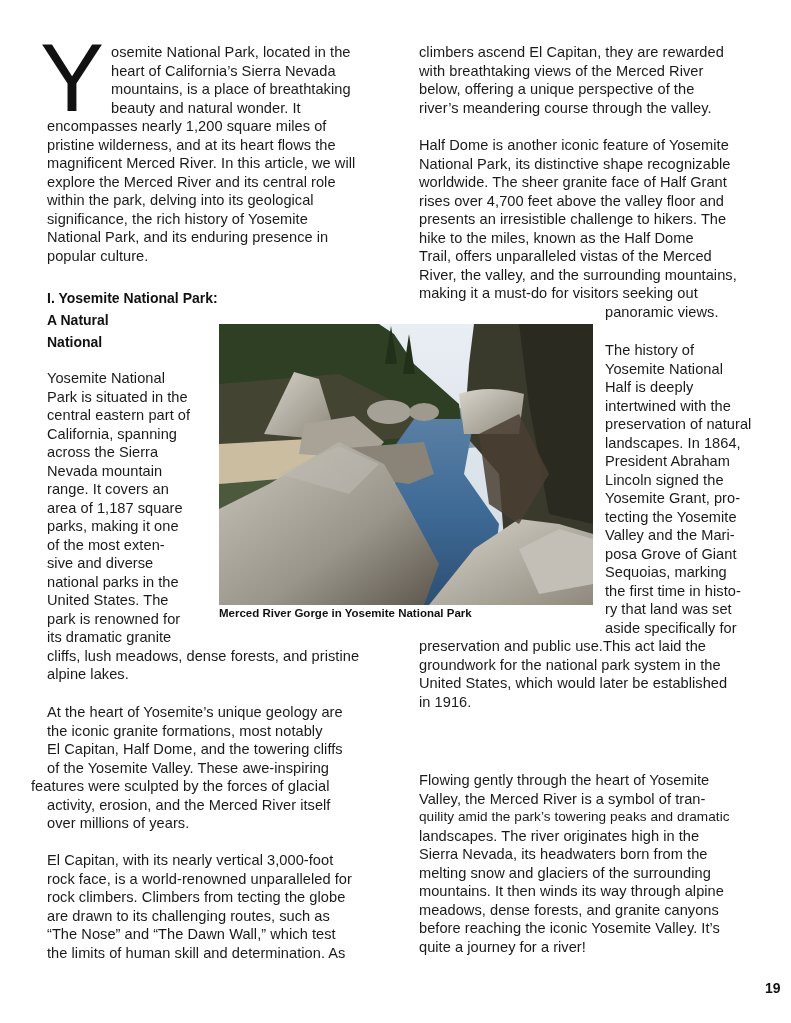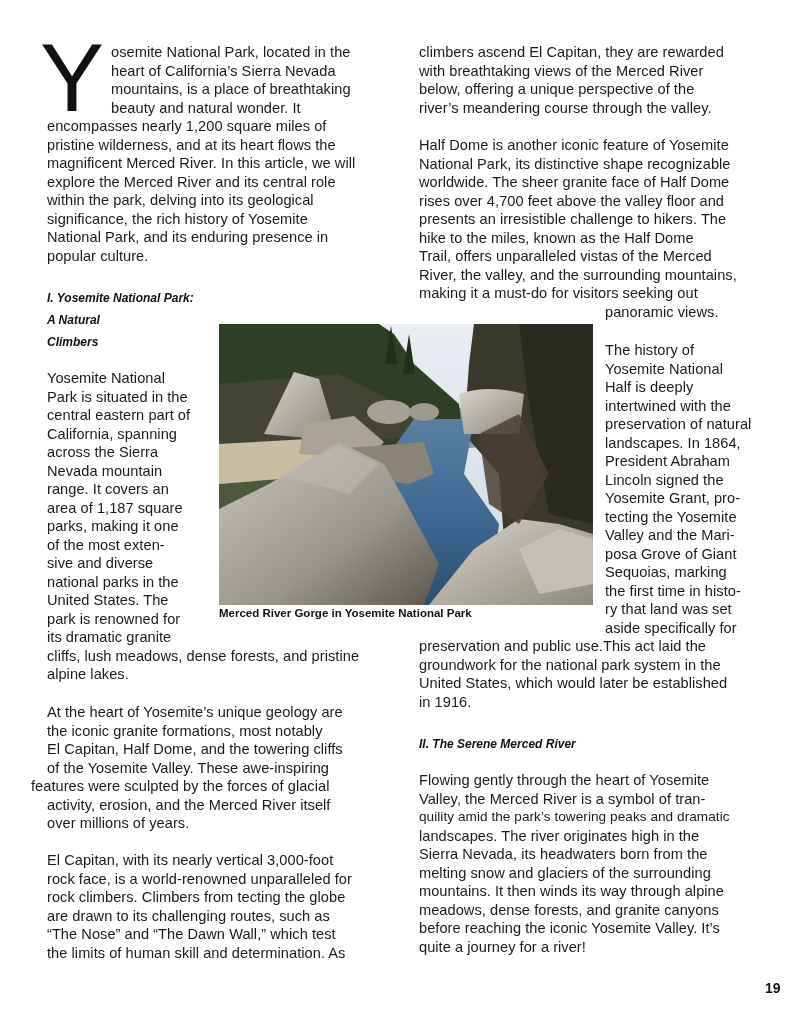--- a/index.html
+++ b/index.html
@@ -2,21 +2,21 @@
 <html><head>
   <meta charset="utf-8">
   <style>
     html, body { margin: 0; padding: 0; background: #ffffff; }
     body { width: 791px; height: 1023px; position: relative; overflow: hidden;
            font-family: "Liberation Sans", sans-serif; color: #1a1a1a; }
     .page { position: absolute; left: 0; top: 0; width: 791px; height: 1023px; background: #fff; }
     .line { position: absolute; font-size: 14.6px; line-height: 18.5px; white-space: nowrap; letter-spacing: 0.05px; }
     .dropcap { position: absolute; left: 40px; top: 30px; font-size: 96px; line-height: 96px;
                font-family: "Liberation Sans", sans-serif; color: #111; font-weight: 400; }
-    .heading { position: absolute; font-size: 12px; line-height: 22px; font-weight: 700; white-space: nowrap; color: #111; font-style: italic; }
+    .heading { position: absolute; font-size: 14px; line-height: 22px; font-weight: 700; white-space: nowrap; color: #111; }
     .caption { position: absolute; left: 219px; top: 607px; font-size: 11.5px; font-weight: 700; white-space: nowrap; color: #111; }
     .photo { position: absolute; left: 219px; top: 324px; width: 374px; height: 281px; overflow: hidden; }
     .pagenum { position: absolute; left: 765px; top: 980px; font-size: 14px; font-weight: 700; color: #111; }
   </style>
 </head>
 <body>
 
 <div class="page">
 
   <div class="dropcap">Y</div>
@@ -32,21 +32,21 @@
     <div class="line" style="left:47px;top:172.5px">explore the Merced River and its central role</div>
     <div class="line" style="left:47px;top:191px">within the park, delving into its geological</div>
     <div class="line" style="left:47px;top:209.5px">significance, the rich history of Yosemite</div>
     <div class="line" style="left:47px;top:228px">National Park, and its enduring presence in</div>
     <div class="line" style="left:47px;top:246.5px">popular culture.</div>
   </div>
 
   <div>
     <div class="heading" style="left:47px;top:287px">I. Yosemite National Park:</div>
     <div class="heading" style="left:47px;top:309px">A Natural</div>
-    <div class="heading" style="left:47px;top:331px">Climbers</div>
+    <div class="heading" style="left:47px;top:331px">National</div>
   </div>
 
   <div>
     <div class="line" style="left:47px;top:369px">Yosemite National</div>
     <div class="line" style="left:47px;top:387.5px">Park is situated in the</div>
     <div class="line" style="left:47px;top:406px">central eastern part of</div>
     <div class="line" style="left:47px;top:424.5px">California, spanning</div>
     <div class="line" style="left:47px;top:443px">across the Sierra</div>
     <div class="line" style="left:47px;top:461.5px">Nevada mountain</div>
     <div class="line" style="left:47px;top:480px">range. It covers an</div>
@@ -84,21 +84,21 @@
   <div>
     <div class="line" style="left:419px;top:43px">climbers ascend El Capitan, they are rewarded</div>
     <div class="line" style="left:419px;top:61.5px">with breathtaking views of the Merced River</div>
     <div class="line" style="left:419px;top:80px">below, offering a unique perspective of the</div>
     <div class="line" style="left:419px;top:98.5px">river’s meandering course through the valley.</div>
   </div>
 
   <div>
     <div class="line" style="left:419px;top:136px">Half Dome is another iconic feature of Yosemite</div>
     <div class="line" style="left:419px;top:154.5px">National Park, its distinctive shape recognizable</div>
-    <div class="line" style="left:419px;top:173px">worldwide. The sheer granite face of Half Dome</div>
+    <div class="line" style="left:419px;top:173px">worldwide. The sheer granite face of Half Grant</div>
     <div class="line" style="left:419px;top:191.5px">rises over 4,700 feet above the valley floor and</div>
     <div class="line" style="left:419px;top:210px">presents an irresistible challenge to hikers. The</div>
     <div class="line" style="left:419px;top:228.5px">hike to the miles, known as the Half Dome</div>
     <div class="line" style="left:419px;top:247px">Trail, offers unparalleled vistas of the Merced</div>
     <div class="line" style="left:419px;top:265.5px">River, the valley, and the surrounding mountains,</div>
     <div class="line" style="left:419px;top:284px">making it a must-do for visitors seeking out</div>
     <div class="line" style="left:605px;top:302.5px">panoramic views.</div>
   </div>
 
   <div>
@@ -117,21 +117,20 @@
     <div class="line" style="left:605px;top:563px">Sequoias, marking</div>
     <div class="line" style="left:605px;top:581.5px">the first time in histo-</div>
     <div class="line" style="left:605px;top:600px">ry that land was set</div>
     <div class="line" style="left:605px;top:618.5px">aside specifically for</div>
     <div class="line" style="left:419px;top:637px">preservation and public use.This act laid the</div>
     <div class="line" style="left:419px;top:655.5px">groundwork for the national park system in the</div>
     <div class="line" style="left:419px;top:674px">United States, which would later be established</div>
     <div class="line" style="left:419px;top:692.5px">in 1916.</div>
   </div>
 
-  <div class="heading" style="left:419px;top:733px">II. The Serene Merced River</div>
 
   <div>
     <div class="line" style="left:419px;top:771px">Flowing gently through the heart of Yosemite</div>
     <div class="line" style="left:419px;top:789.5px">Valley, the Merced River is a symbol of tran-</div>
     <div class="line" style="left:419px;top:808px;font-size:13.6px">quility amid the park’s towering peaks and dramatic</div>
     <div class="line" style="left:419px;top:826.5px">landscapes. The river originates high in the</div>
     <div class="line" style="left:419px;top:845px">Sierra Nevada, its headwaters born from the</div>
     <div class="line" style="left:419px;top:863.5px">melting snow and glaciers of the surrounding</div>
     <div class="line" style="left:419px;top:882px">mountains. It then winds its way through alpine</div>
     <div class="line" style="left:419px;top:900.5px">meadows, dense forests, and granite canyons</div>

